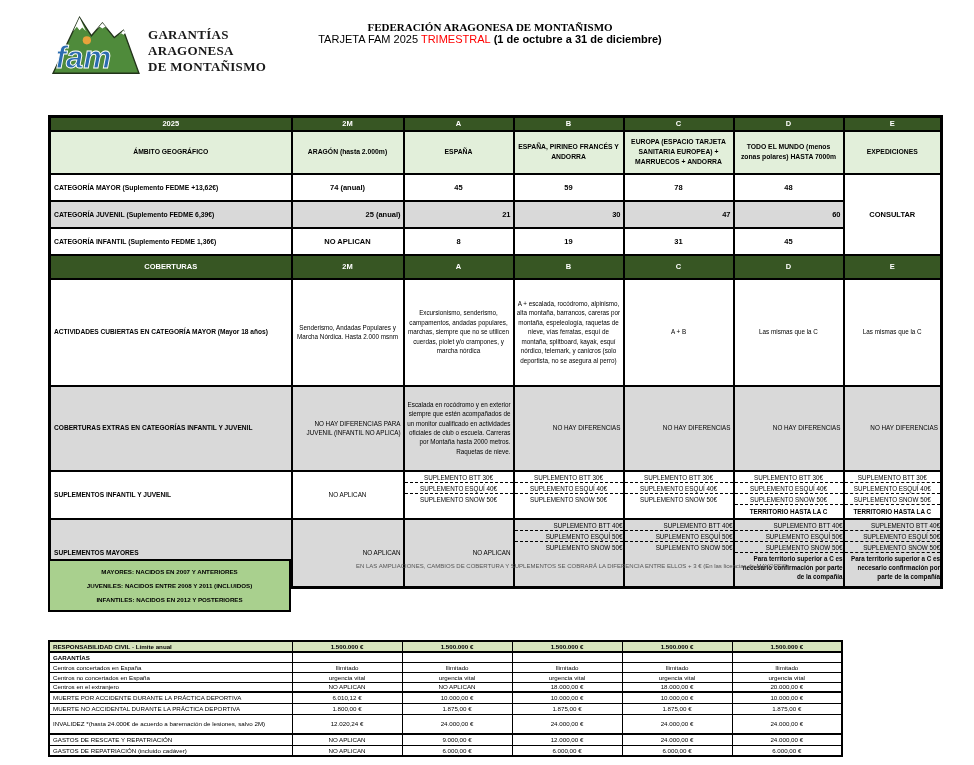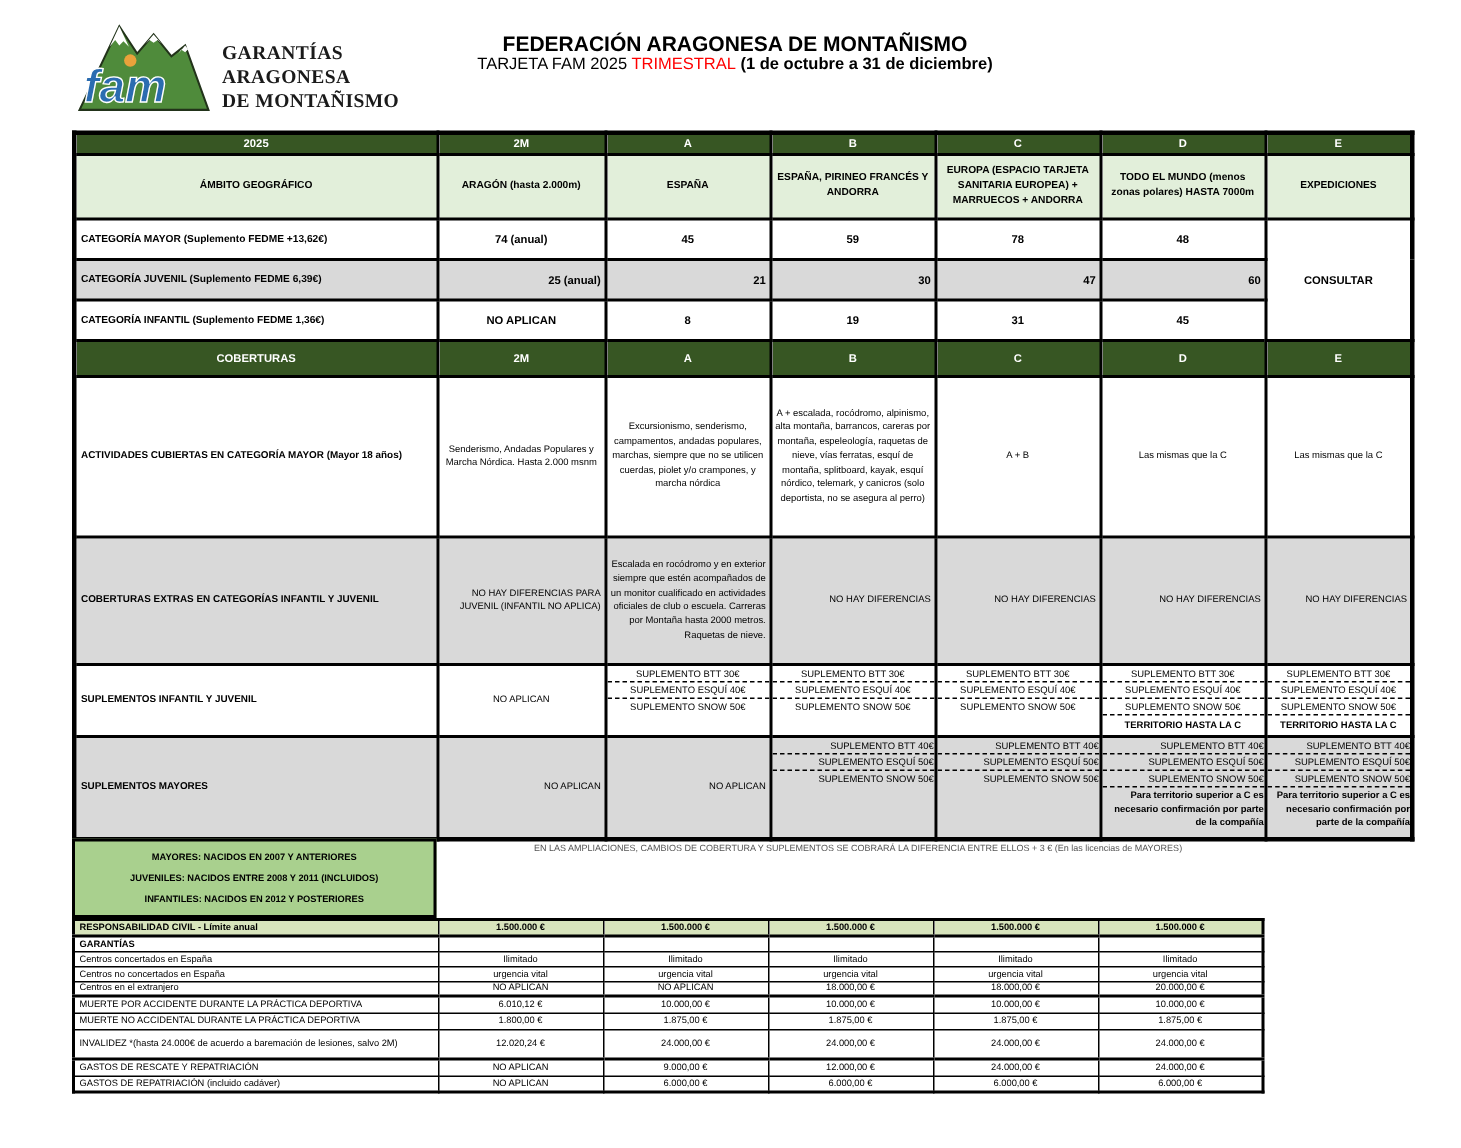--- a/index.html
+++ b/index.html
@@ -5,28 +5,28 @@
   * { margin:0; padding:0; box-sizing:border-box; }
   html,body { background:#fff; }
   body { font-family:"Liberation Sans", sans-serif; color:#000; }
   .page { position:relative; width:974px; height:765px; background:#fff; overflow:hidden; }
 
   
   .logo { position:absolute; left:50px; top:12px; width:92px; height:64px; }
   .org-name { position:absolute; left:148px; top:27px; font-family:"Liberation Serif", serif;
               font-weight:bold; font-size:13px; line-height:16px; letter-spacing:.3px; color:#1a1a1a; }
   .title-block { position:absolute; left:240px; top:21px; width:500px; text-align:center; }
-  .title { font-size:14px; font-weight:bold; }
+  .title { font-size:11px; font-weight:bold;font-family:Liberation Serif, serif; }
   .subtitle { font-size:11px; margin-top:0; }
   .subtitle .red { color:#FF0000; }
   .subtitle .b { font-weight:bold; }
   .insurer { font-size:10.5px; margin-top:4px; }
 
   
-  table { border-collapse:collapse; table-layout:fixed; }
+  table { border-collapse:collapse; table-layout:fixed;margin-top:28px; }
   td { overflow:hidden; }
   .main { position:absolute; left:48px; top:87px; width:892px; border:3px solid #000; }
   .main td { border:2px solid #000; text-align:center; vertical-align:middle; padding:1px 2px; }
   .main .lbl { text-align:left; padding-left:3px; }
   .dark td { background:#375623; color:#fff; font-weight:bold; font-size:7.5px; }
   .pale td { background:#E2EFDA; font-weight:bold; font-size:6.8px; line-height:1.45; }
   .gray td { background:#D9D9D9;text-align:right; }
   .b { font-weight:bold; }
   .r-year  { height:14px; }
   .r-ambito{ height:43px; }

